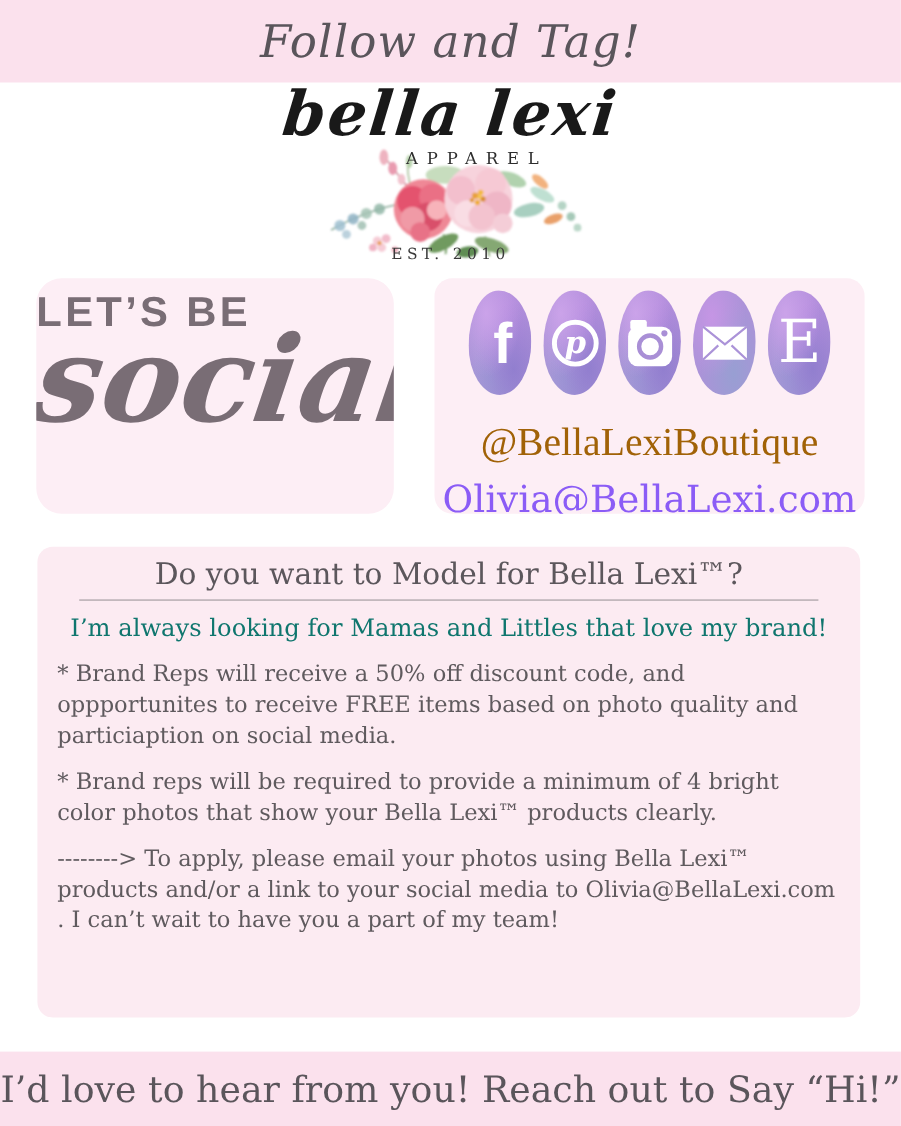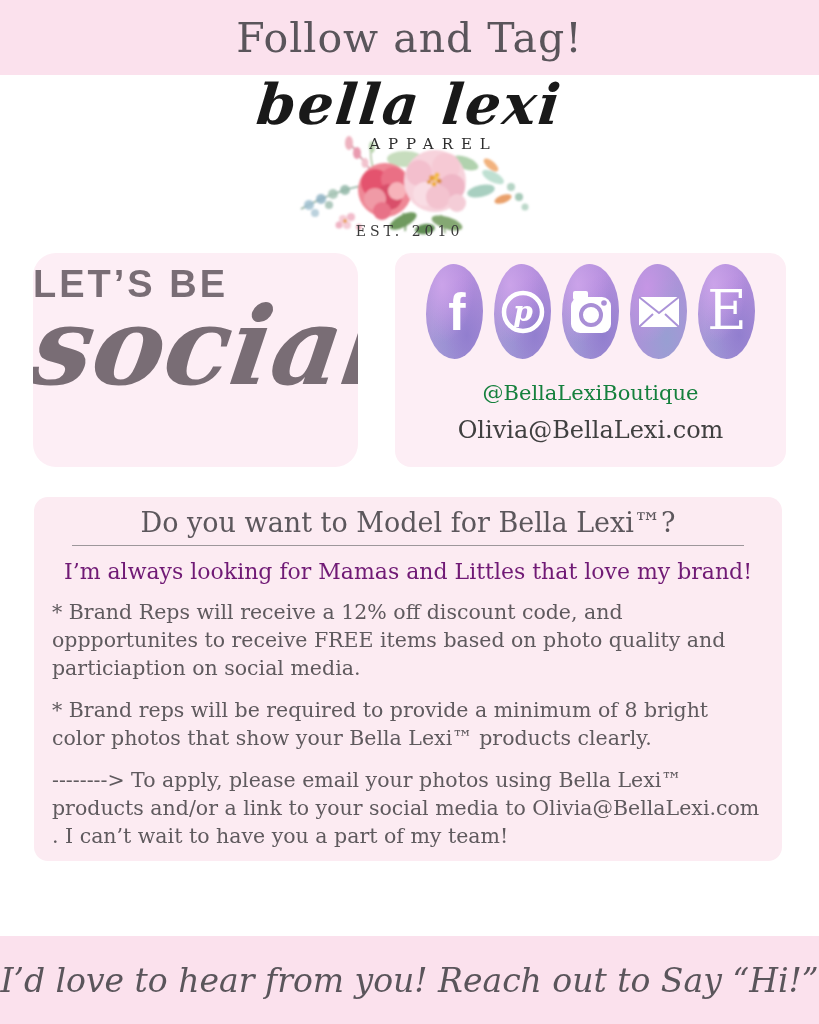--- a/index.html
+++ b/index.html
@@ -3,22 +3,22 @@
 <meta charset="utf-8">
 <style>
   html,body{margin:0;padding:0;}
   body{
     width:819px;height:1024px;position:relative;overflow:hidden;
     background:#ffffff;font-family:"DejaVu Serif", serif;
   }
   
   .banner{background:#fbe1ed;display:flex;align-items:center;justify-content:center;}
   .banner-top{height:75px;}
-  .banner-top .banner-text{font-size:41px;color:#5a555b;letter-spacing:1px;}
-  .banner-bottom{position:absolute;left:0;right:0;bottom:0;height:88px;font-style:italic;}
+  .banner-top .banner-text{font-size:41px;color:#5a555b;letter-spacing:1px;font-style:italic;}
+  .banner-bottom{position:absolute;left:0;right:0;bottom:0;height:68px;}
   .banner-bottom .banner-text{font-size:33px;color:#5a555b;white-space:nowrap;}
   
   .logo-section{height:178px;position:relative;text-align:center;}
   .bouquet{position:absolute;left:50%;transform:translateX(-50%);top:58px;}
   .brand-script{
     position:relative;z-index:2;font-size:56px;line-height:58px;
     font-style:italic;font-weight:bold;color:#191919;
     transform:skewX(-6deg);letter-spacing:2px;
   }
   .brand-sub{position:relative;z-index:2;font-size:15px;letter-spacing:8px;color:#2d2d2d;margin-top:2px;padding-left:48px;}
@@ -46,30 +46,30 @@
       radial-gradient(ellipse at 60% 30%, rgba(186,140,225,.9) 0%, rgba(186,140,225,0) 65%),
       radial-gradient(ellipse at 35% 82%, rgba(160,160,215,.8) 0%, rgba(160,160,215,0) 60%),
       #a98fd6;
   }
   .icon-oval:nth-child(4){
     background:
       radial-gradient(ellipse at 30% 25%, rgba(200,150,230,.9) 0%, rgba(200,150,230,0) 55%),
       radial-gradient(ellipse at 65% 80%, rgba(150,160,210,.9) 0%, rgba(150,160,210,0) 60%),
       #ab93d8;
   }
-  .handle-text{font-size:21px;color:#15803d;margin-top:22px;}
-  .email-text{font-size:24px;color:#404040;margin-top:11px;}
+  .handle-text{font-size:36px;color:#a16207;margin-top:22px;font-family:Liberation Serif, serif;}
+  .email-text{font-size:34px;color:#8b5cf6;margin-top:11px;}
   
   .model-box{
     margin:30px 37px 0 34px;background:#fcebf2;border-radius:14px;
-    height:364px;box-sizing:border-box;padding:10px 18px 0 18px;overflow:hidden;
+    height:428px;box-sizing:border-box;padding:10px 18px 0 18px;overflow:hidden;
   }
   .model-heading{text-align:center;font-size:27px;color:#5c575c;}
   .model-rule{border:none;border-top:1.5px solid #9d979b;margin:7px 20px 0 20px;}
-  .model-intro{text-align:center;font-size:22px;color:#701a75;}
+  .model-intro{text-align:center;font-size:22px;color:#0f766e;}
   .intro-1{margin-top:13px;}
   .intro-2{margin-top:11px;}
   .model-paras{margin-top:14px;}
   .model-paras p{font-size:20.5px;line-height:28px;color:#5f5a5e;margin:0 0 14px 0;}
   .ic-letter{font-family:"Liberation Sans", sans-serif;font-weight:bold;}
 </style>
 </head>
 <body>
 
 <div class="banner banner-top">
@@ -195,21 +195,21 @@
     <div class="handle-text">@BellaLexiBoutique</div>
     <div class="email-text">Olivia@BellaLexi.com</div>
   </div>
 </div>
 
 <div class="model-box">
   <div class="model-heading">Do you want to Model for Bella Lexi™?</div>
   <hr class="model-rule">
   <div class="model-intro intro-1">I’m always looking for Mamas and Littles that love my brand!</div>
   <div class="model-paras">
-    <p>* Brand Reps will receive a 12% off discount code, and oppportunites to receive FREE items based on photo quality and particiaption on social media.</p>
-    <p>* Brand reps will be required to provide a minimum of 8 bright color photos that show your Bella Lexi™ products clearly.</p>
+    <p>* Brand Reps will receive a 50% off discount code, and oppportunites to receive FREE items based on photo quality and particiaption on social media.</p>
+    <p>* Brand reps will be required to provide a minimum of 4 bright color photos that show your Bella Lexi™ products clearly.</p>
     <p>--------&gt; To apply, please email your photos using Bella Lexi™ products and/or a link to your social media to Olivia@BellaLexi.com .  I can’t wait to have you a part of my team!</p>
   </div>
 </div>
 
 <div class="banner banner-bottom">
   <span class="banner-text">I’d love to hear from you! Reach out to Say “Hi!”</span>
 </div>
 
 </body></html>

